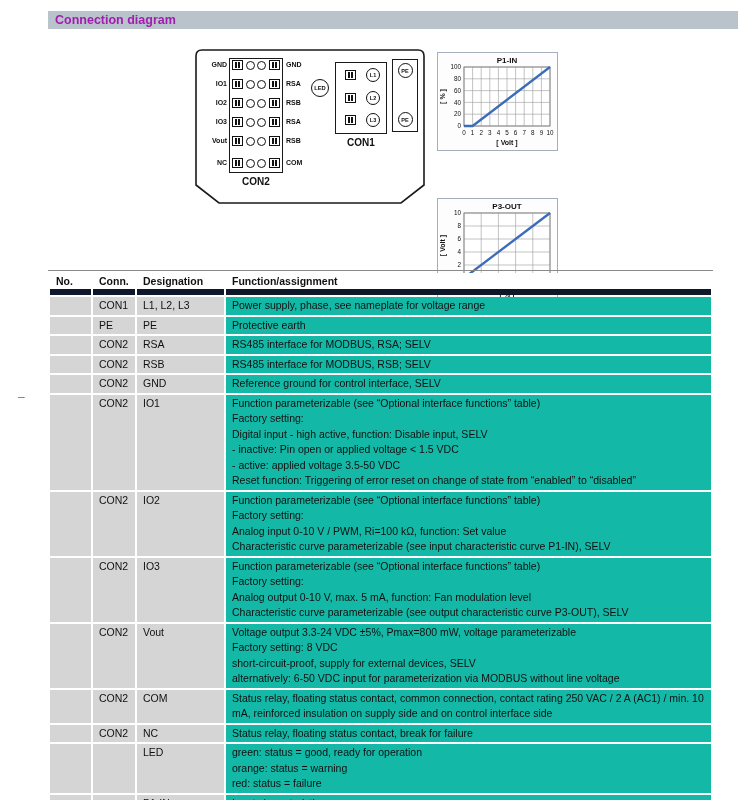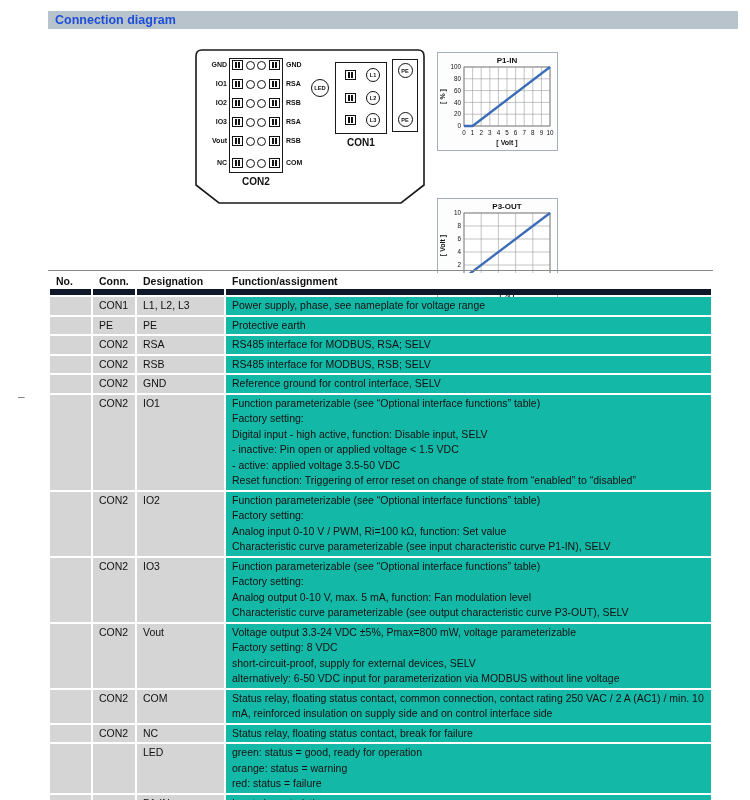--- a/index.html
+++ b/index.html
@@ -2,21 +2,21 @@
 <html><head>
 <meta charset="utf-8">
 <style>
   * { margin:0; padding:0; box-sizing:border-box; }
   html,body { width:750px; height:800px; background:#ffffff; overflow:hidden;
               font-family:"Liberation Sans", sans-serif; color:#111; }
   #page { position:relative; width:750px; height:800px; background:#fff; }
 
   
   #titlebar { position:absolute; left:48px; top:11px; width:690px; height:18px;
-              background:#b8c3cb; font-size:12.5px; font-weight:bold; color:#1d4ed8;
+              background:#b8c3cb; font-size:12.5px; font-weight:bold; color:#a21caf;
               line-height:18px; padding-left:7px; }
 
   
   #margin-marker { position:absolute; left:18px; top:390px; font-size:12px; color:#777; }
 
   
   #device { position:absolute; left:194px; top:48px; width:232px; height:158px; }
   #device svg.outline { position:absolute; left:0; top:0; }
   .blk { position:absolute; border:1.4px solid #1a1a1a; background:#fff; }
   #con2-block { left:35px; top:10px; width:54px; height:115px; }

